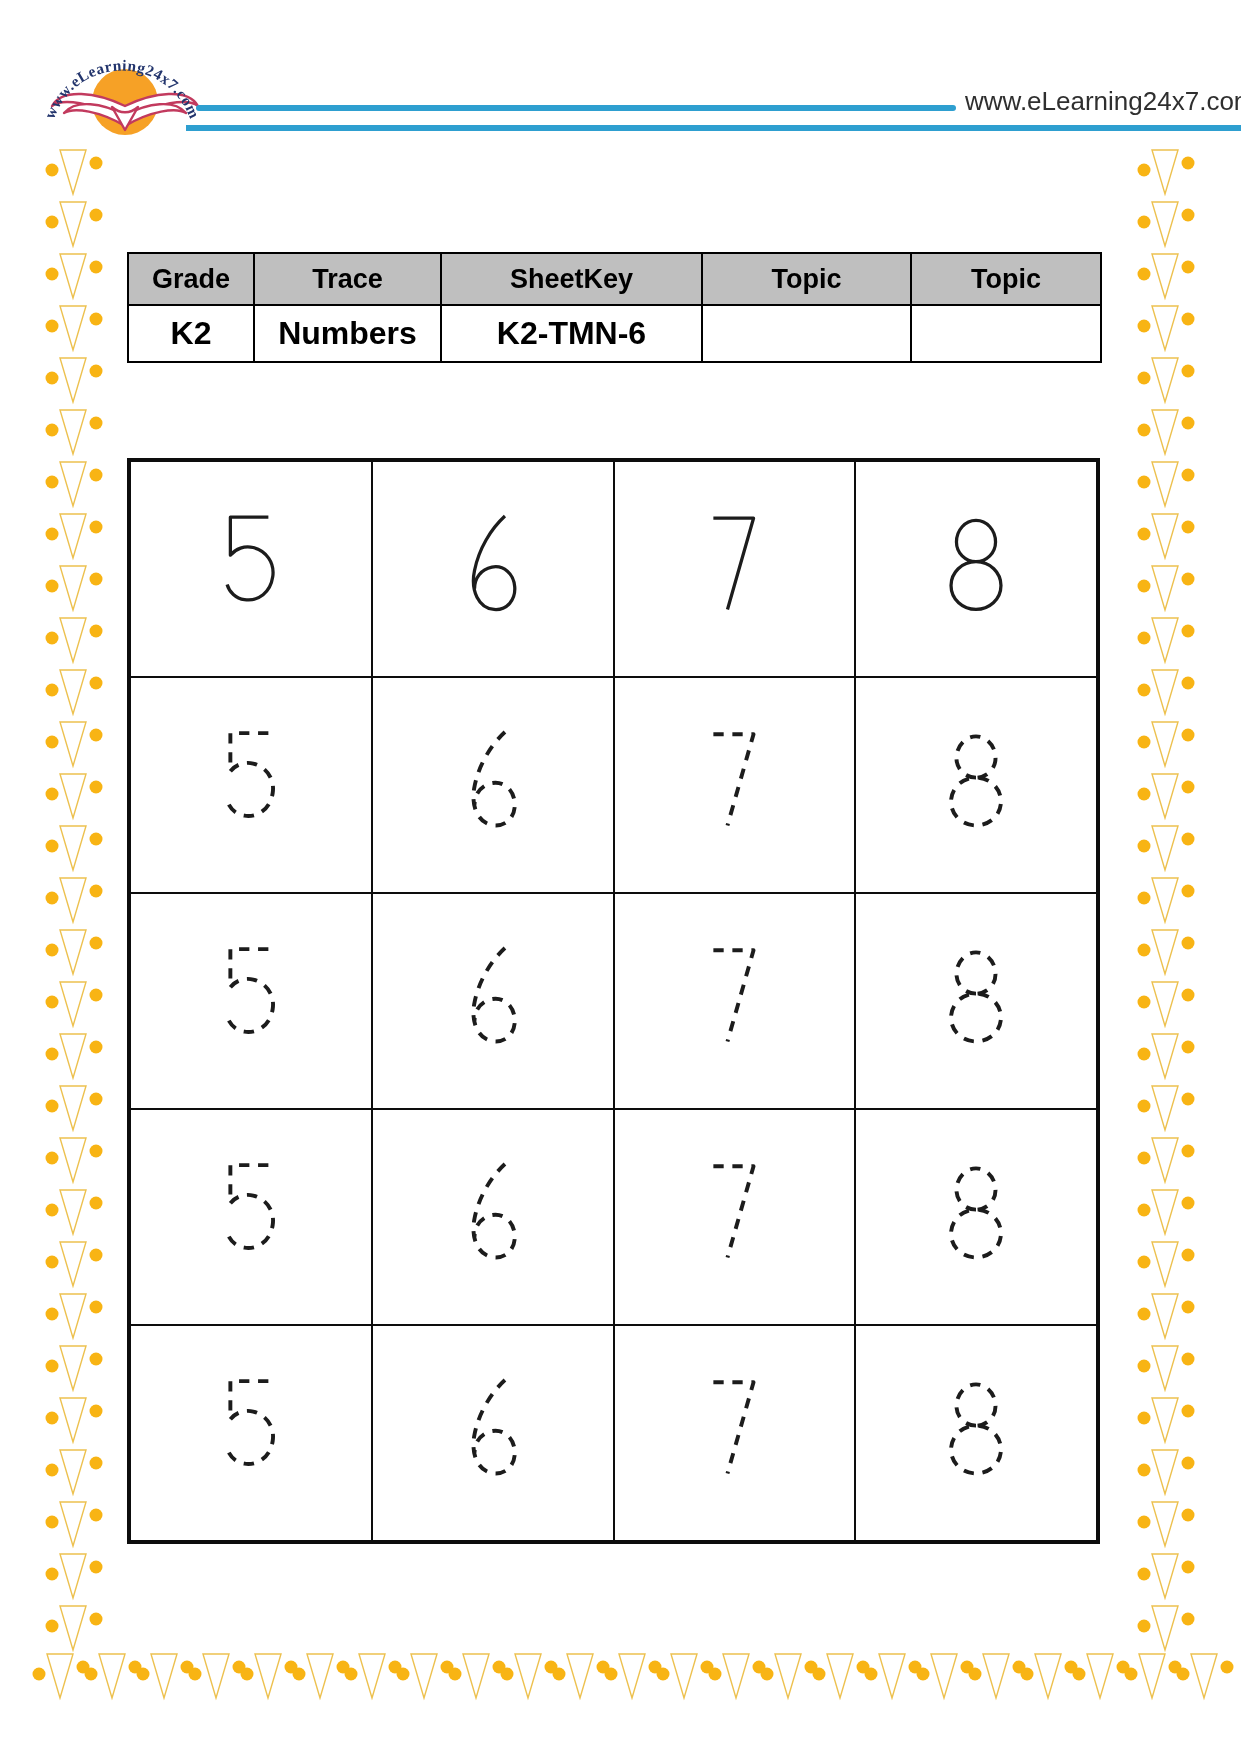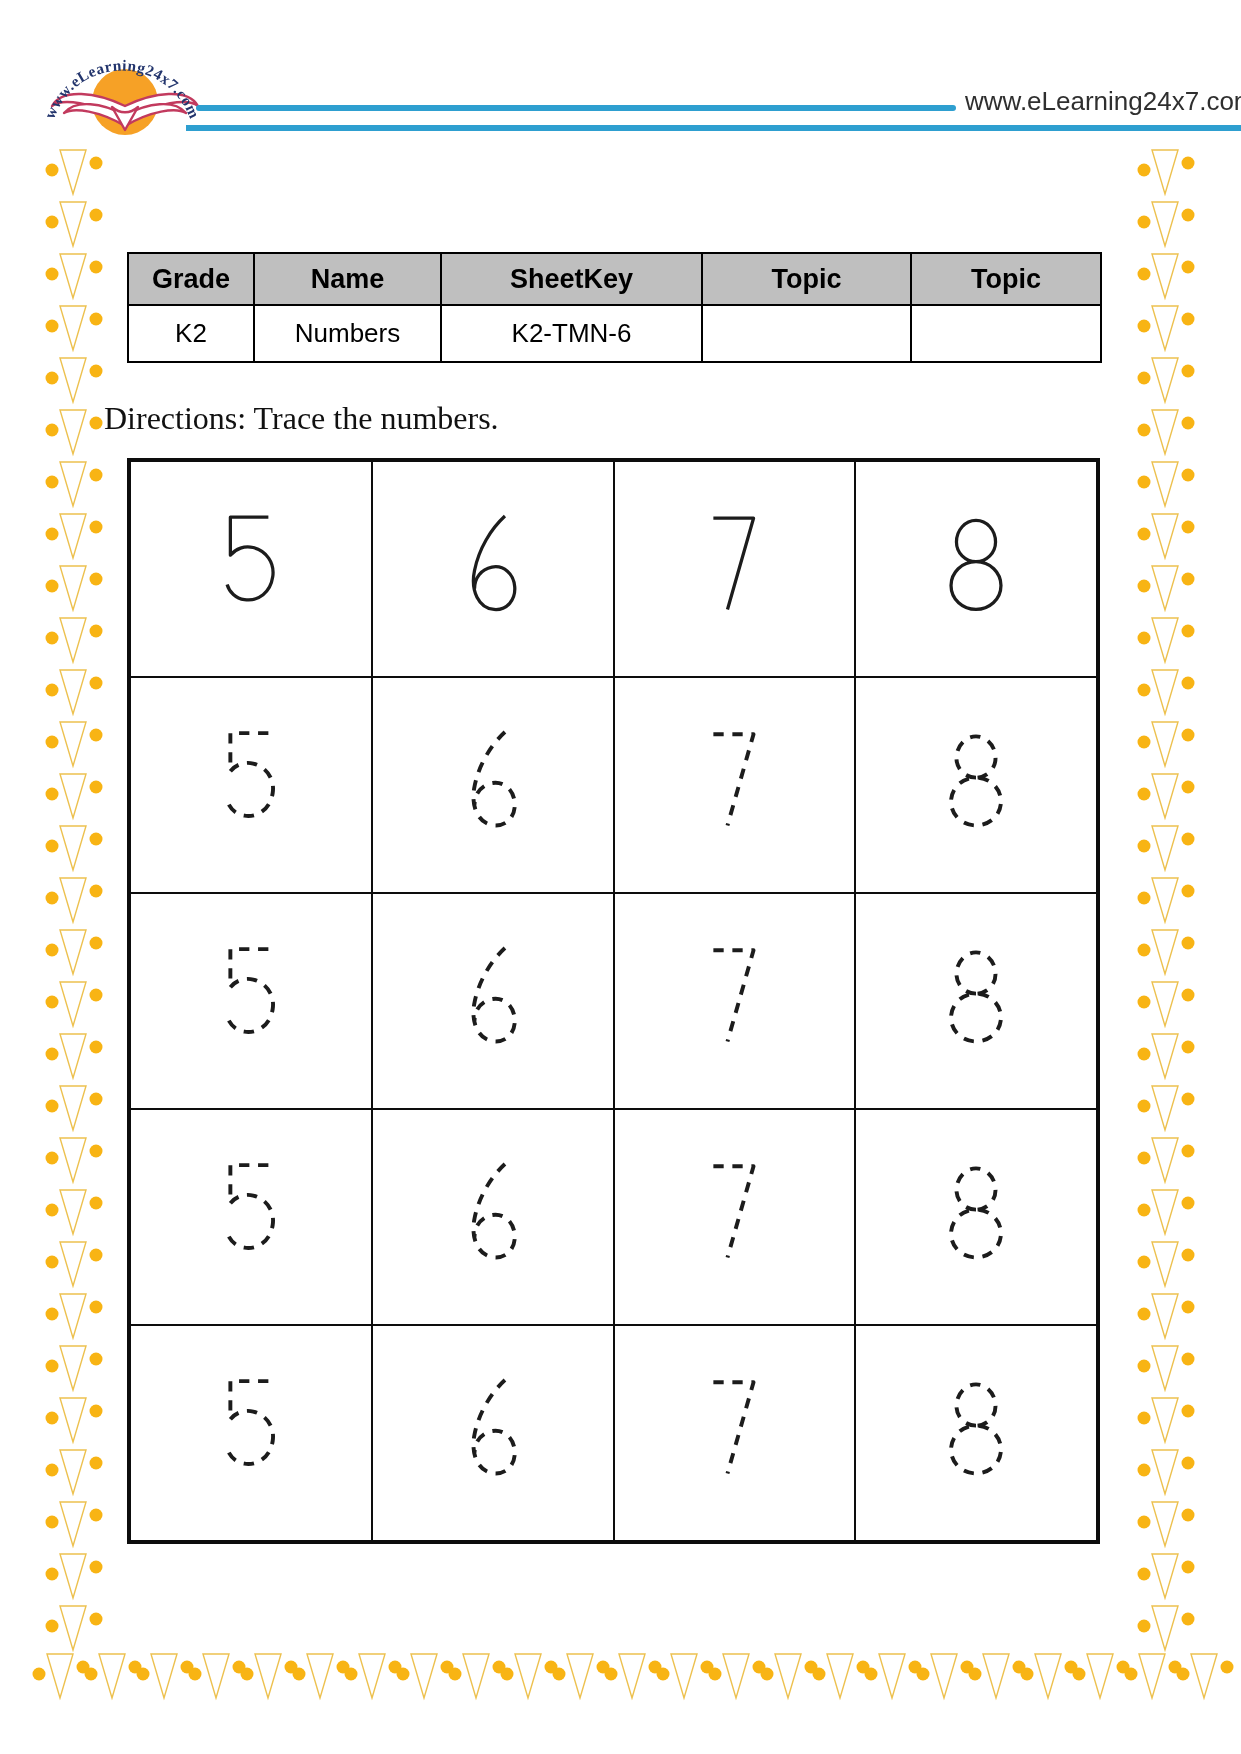--- a/index.html
+++ b/index.html
@@ -25,21 +25,21 @@
   
   #info-table{
     position:absolute;left:127px;top:252px;width:973px;
     border-collapse:collapse;table-layout:fixed;
   }
   #info-table th,#info-table td{
     border:2px solid #000;text-align:center;vertical-align:middle;
     font-family:"Liberation Sans",sans-serif;color:#000;
   }
   #info-table th{background:#BFBFBF;font-weight:bold;font-size:27px;height:48px;margin-left:37px;}
-  #info-table td{background:#fff;font-weight:normal;font-size:26px;height:53px;}
+  #info-table td{background:#fff;font-weight:bold;font-size:32px;height:53px;}
 
   
   .directions{
     position:absolute;left:104px;top:400px;
     font-family:"Liberation Serif",serif;font-size:32px;color:#111;
   }
 
   
   #trace-grid{
     position:absolute;left:127px;top:458px;width:973px;height:1086px;
@@ -493,38 +493,37 @@
       <colgroup>
         <col style="width:126px">
           <col style="width:187px">
           <col style="width:261px">
         <col style="width:209px">
           <col style="width:190px">
       </colgroup>
       <thead>
           <tr id="info-head-row">
             <th>Grade</th>
-            <th>Name</th>
+            <th>Trace</th>
             <th>SheetKey</th>
             <th>Topic</th>
             <th>Topic</th>
           </tr>
         </thead>
       <tbody>
           <tr id="info-data-row">
             <td>K2</td>
             <td>Numbers</td>
             <td>K2-TMN-6</td>
             <td></td>
             <td></td>
           </tr>
         </tbody>
     </table>
 
-    <div class="directions">Directions: Trace the numbers.</div>
 
     <div id="trace-grid">
         <div class="trace-cell">
           <svg width="112" height="152" viewBox="0 0 100 140" xmlns="http://www.w3.org/2000/svg">
             <path class="digit-path solid" d="M66 25 L31 25 L31 60 C36 54 44 51 52 53 C64 56 72 67 70 80 C68 94 57 103 44 101 C36 100 30 94 28 87"></path>
           </svg>
         </div>
         <div class="trace-cell">
           <svg width="112" height="152" viewBox="0 0 100 140" xmlns="http://www.w3.org/2000/svg">
             <path class="digit-path solid" d="M61 24 C48 36 37 54 33 74 C29 93 37 109 51 110 C63 111 71 101 70 89 C69 77 60 69 49 71 C39 73 33 81 33 91"></path>

